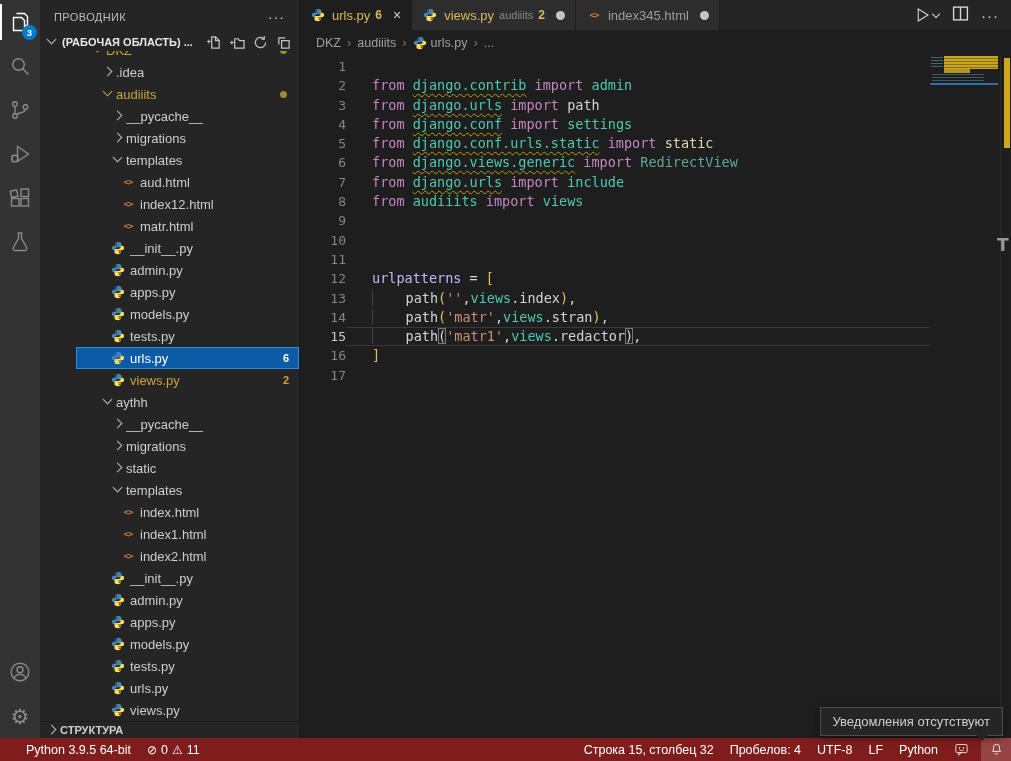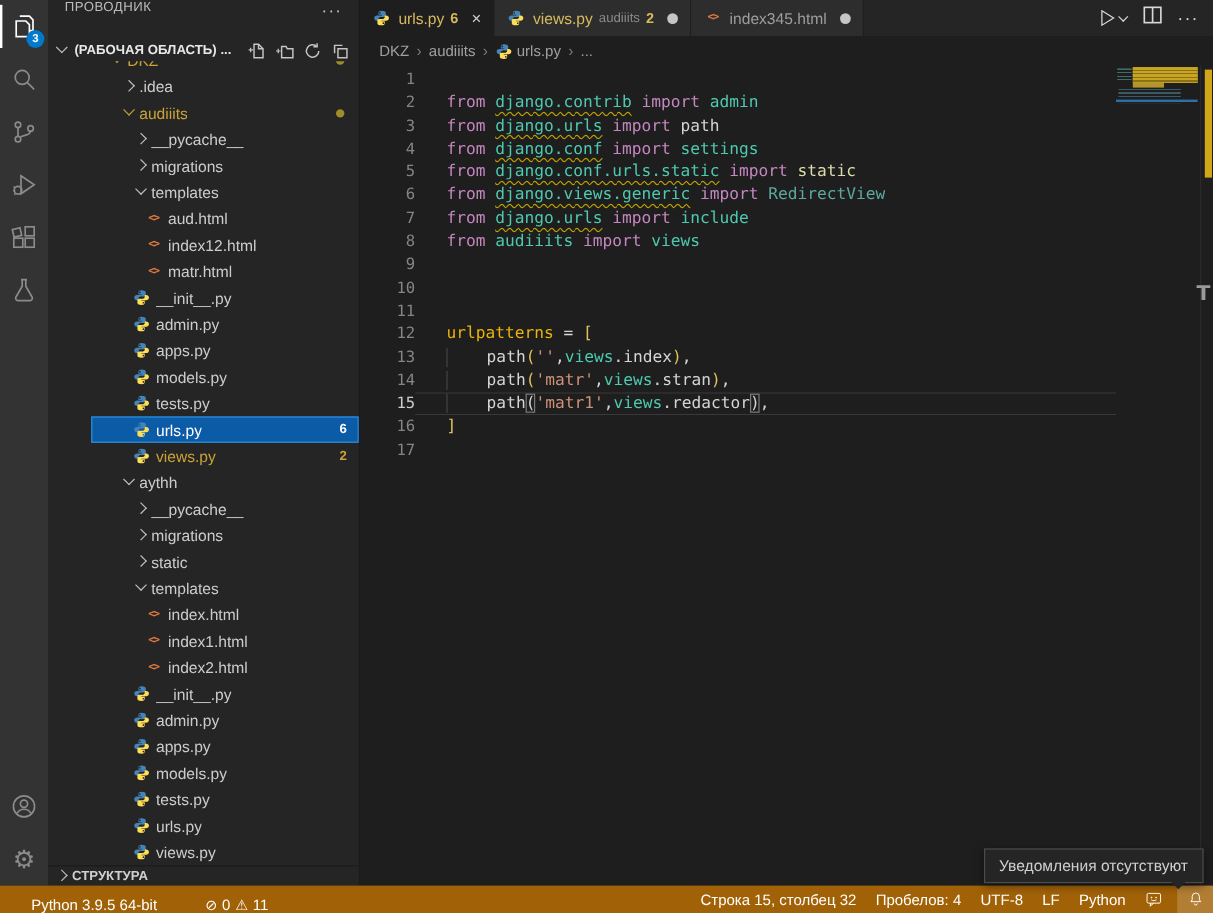--- a/index.html
+++ b/index.html
@@ -13,21 +13,21 @@
   .ab-item { position:relative; width:40px; height:44px; display:flex; align-items:center; justify-content:center; color:#8b8b8b; cursor:pointer; }
   .ab-item.active { color:#ffffff; }
   .ab-item.active::before { content:""; position:absolute; left:0; top:4px; bottom:4px; width:2px; background:#ffffff; }
   .ab-item svg { width:24px; height:24px; stroke:currentColor; fill:none; stroke-width:1.4; }
   .ab-badge { position:absolute; right:3px; bottom:4px; min-width:15px; height:15px; border-radius:50%; background:#007acc; color:#fff; font-size:9.5px; display:flex; align-items:center; justify-content:center; font-weight:bold; }
   .ab-spacer { flex:1; }
   .ab-gear { font-size:21px; line-height:1; }
 
   
   .sidebar { width:260px; background:#252526; flex-shrink:0; display:flex; flex-direction:column; border-right:1px solid #1b1b1c; }
-  .sb-title { height:33px; display:flex; align-items:flex-start; padding:0 14px; font-size:11px; color:#bbbbbb; letter-spacing:.4px; flex-shrink:0; }
+  .sb-title { height:33px; display:flex; align-items:center; padding:0 14px; font-size:11px; color:#bbbbbb; letter-spacing:.4px; flex-shrink:0; }
   .sb-title .sp { flex:1; }
   .sb-ellipsis { color:#cccccc; font-size:14px; letter-spacing:1px; cursor:pointer; }
   .ws-header { height:18px; display:flex; align-items:center; padding:0 6px 0 4px; font-size:11px; font-weight:bold; color:#e8e8e8; flex-shrink:0; cursor:pointer; }
   .ws-header .lbl { margin-left:2px; white-space:nowrap; overflow:hidden; }
   .ws-header .sp { flex:1; }
   .ws-act { display:flex; gap:8px; margin-right:2px; }
   .ws-act svg { width:15px; height:15px; stroke:#c5c5c5; fill:none; stroke-width:1.3; cursor:pointer; }
   .tree { flex:1; overflow:hidden; margin-top:0; position:relative;padding-left:36px; }
   .tree-inner { margin-top:-12px; }
   .tree-row { height:22px; display:flex; align-items:center; font-size:13px; color:#cccccc; cursor:pointer; white-space:nowrap; position:relative; }
@@ -76,41 +76,41 @@
   .code-wrap { position:relative; flex:1; overflow:hidden; font-family:"DejaVu Sans Mono", monospace; font-size:13.5px; }
   .code-area { position:absolute; left:0; top:2px; right:81px; }
   .code-row { display:flex; height:19.3px; line-height:19.3px; white-space:pre; }
   .ln { width:46px; text-align:right; color:#858585; flex-shrink:0; font-size:13px; }
   .cc { flex:1; padding-left:26px; }
   .code-row.current .ln { color:#cccccc; }
   .code-row.current .cc { box-shadow:0 1px 0 #393939 inset, 0 -1px 0 #393939 inset; }
   .tk-k { color:#c586c0; } .tk-p { color:#d4d4d4; }
   .tk-t { color:#4ec9b0; } .tk-tm { color:#5da9a0; }
   .tk-f { color:#dcdcaa; } .tk-s { color:#ce9178; }
-  .tk-v { color:#eab308; } .tk-g { color:#e2c15c; }
+  .tk-v { color:#c4b5fd; } .tk-g { color:#e2c15c; }
   .tk-m { color:#4ec9b0; text-decoration:underline wavy #b8a000; text-decoration-thickness:1px; text-underline-offset:3px; }
   .tk-b { color:#d4d4d4; outline:1px solid #7a7a7a; outline-offset:-1px; }
   .tk-ig { border-left:1px solid #454545; }
 
   
   .minimap { position:absolute; top:0; right:11px; width:70px; bottom:0; }
   .mm-ymarks { position:absolute; left:1px; top:2px; width:12px; height:11px;
     background:repeating-linear-gradient(#3f6e6a 0 1px, transparent 1px 3px); }
   .mm-yellow { position:absolute; left:14px; top:1px; width:54px; height:13px; background:#c8a423;
     background-image:repeating-linear-gradient(#c8a423 0 2px, #8a7113 2px 3px); }
   .mm-yellow2 { position:absolute; left:14px; top:14px; width:26px; height:4px; background:#b5952a; }
   .mm-code { position:absolute; left:2px; top:19px; width:52px; height:12px;
     background:repeating-linear-gradient(#3a5a66 0 1px, transparent 1px 3px); }
   .mm-curline { position:absolute; left:0; top:28px; width:68px; height:2px; background:#2f6fa8; }
   .scrollbar { position:absolute; top:0; right:0; width:11px; bottom:0; border-left:1px solid #2a2a2a; }
   .sb-warn { position:absolute; top:3px; right:1px; width:6px; height:90px; background:#d1a618; }
   .sb-artifact { position:absolute; top:180px; left:-4px; color:#9a9a9a; font-size:17px; font-weight:bold; font-family:"DejaVu Sans", sans-serif; }
 
   
-  .statusbar { position:absolute; left:0; right:0; bottom:0; height:23px; background:#a16207; color:#ffffff; display:flex; align-items:flex-end; font-size:12.5px; padding:0 0 0 26px; z-index:5;gap:24px; }
+  .statusbar { position:absolute; left:0; right:0; bottom:0; height:23px; background:#7f1d1d; color:#ffffff; display:flex; align-items:center; font-size:12.5px; padding:0 0 0 26px; z-index:5; }
   .st-item { display:flex; align-items:center; gap:4px; margin-right:16px; cursor:pointer; white-space:nowrap; }
   .st-right { margin-left:auto; display:flex; align-items:center; }
   .st-right .st-item { margin-right:0; margin-left:16px; }
   .st-ico { font-size:12px; }
   .st-bell { width:30px; height:23px; display:flex; align-items:center; justify-content:center; background:rgba(255,255,255,.18); margin-left:12px; cursor:pointer; }
   .st-bell svg, .st-feedback svg { width:15px; height:15px; stroke:#ffffff; fill:none; stroke-width:1.3; }
   .st-feedback { margin-left:16px; cursor:pointer; display:flex; align-items:center; }
 
   
   .toast { position:absolute; right:8px; bottom:25px; background:#252526; border:1px solid #4b4b4b; color:#cfcfcf; font-size:13px; padding:6px 12px; z-index:6; box-shadow:0 2px 8px rgba(0,0,0,.5); }

